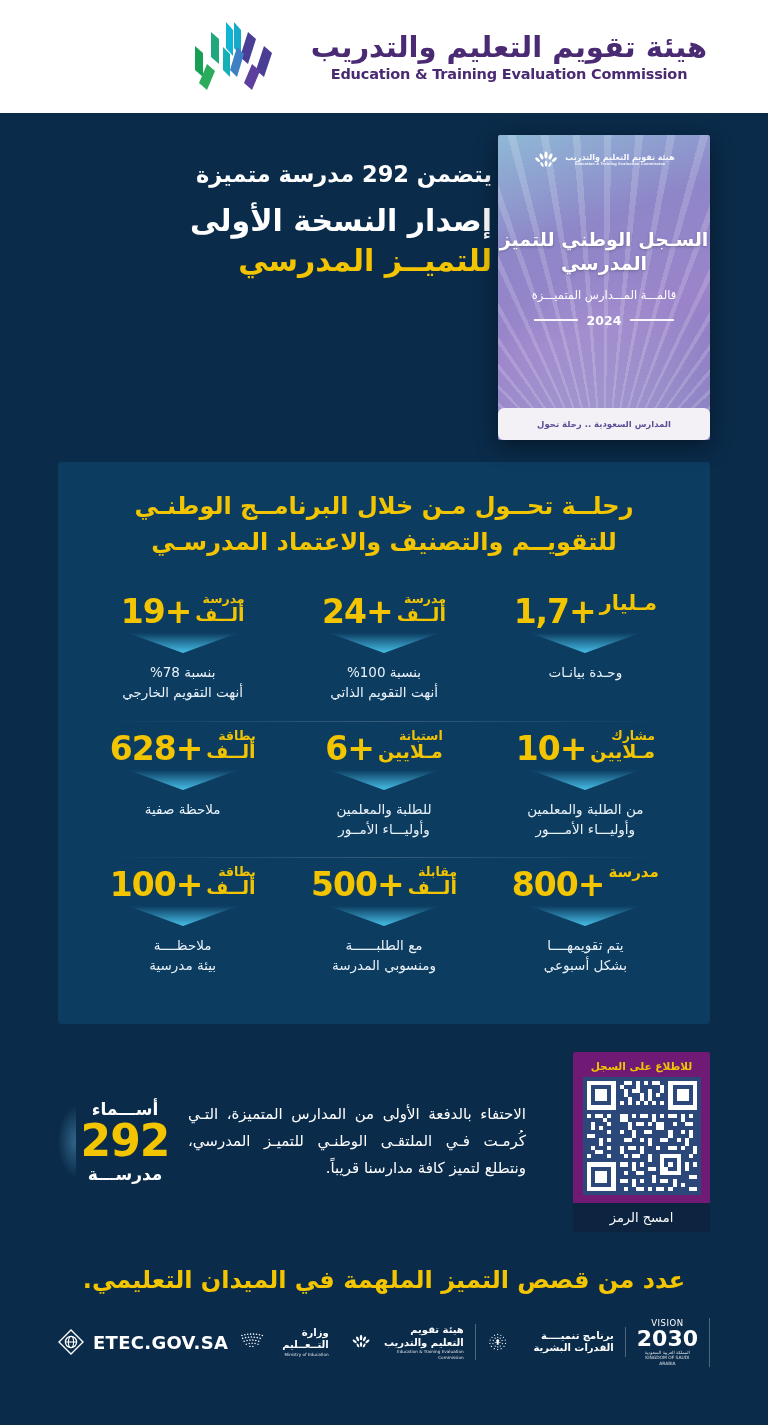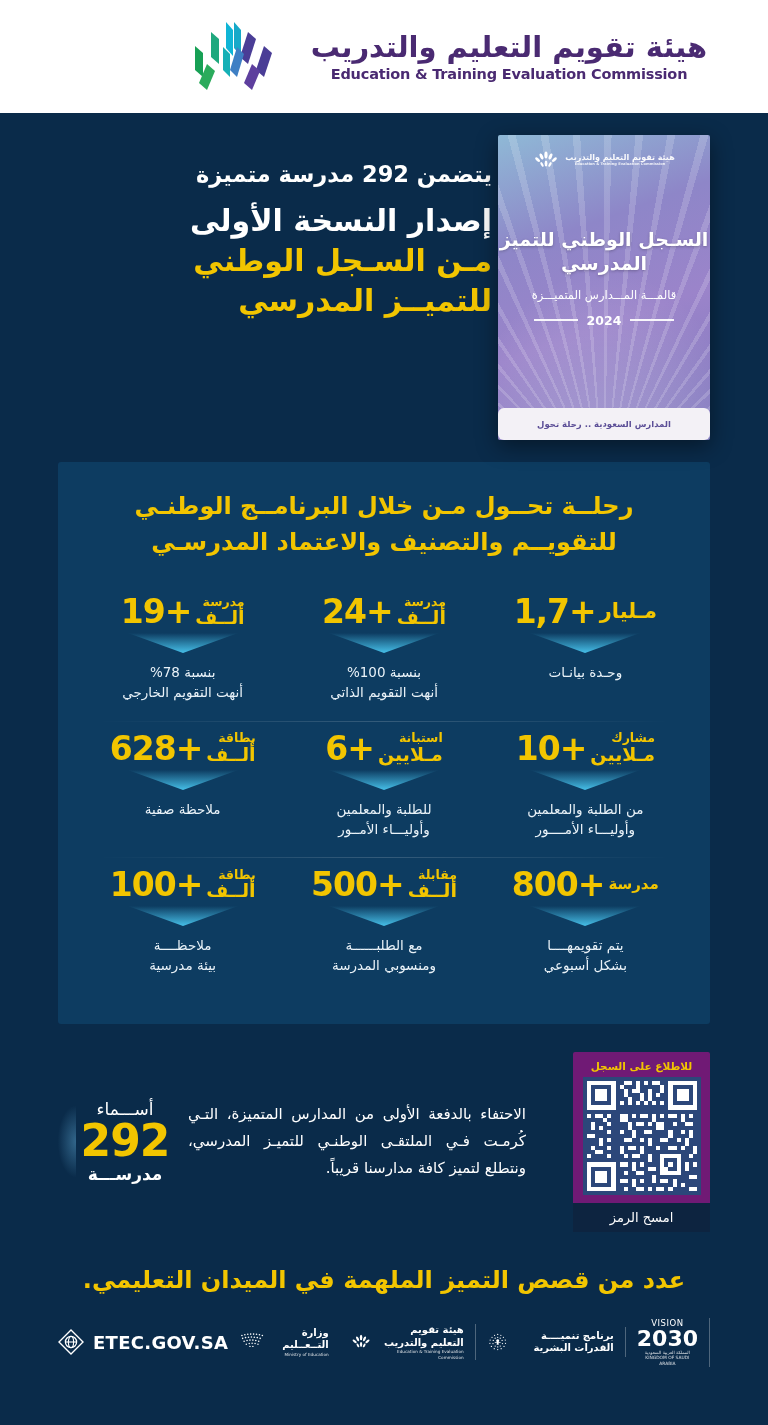--- a/index.html
+++ b/index.html
@@ -127,21 +127,21 @@
     position: relative;
   }
   .stat-row + .stat-row::before {
     content: ""; position: absolute; top: 0; right: 4%; left: 4%;
     height: 1px;
     background: linear-gradient(to left, rgba(255,255,255,0), rgba(255,255,255,.16), rgba(255,255,255,0));
   }
   .stat { flex: 1 1 0; text-align: center; direction: rtl; position: relative; }
   .stat-big {
     display: flex; flex-direction: row-reverse;
-    align-items: center; justify-content: center;
+    align-items: flex-start; justify-content: center;
     gap: 4px; color: #f2c500;
   }
   .stat-num { font-size: 33px; font-weight: bold; letter-spacing: -1px; }
   .stat-unit { text-align: right; line-height: 1.05; }
   .stat-unit .u-top { font-size: 12.5px; font-weight: bold; display: block; }
   .stat-unit .u-bot { font-size: 19px; font-weight: bold; display: block; letter-spacing: 1px; }
   .stat-unit.single .u-bot { font-size: 21px; letter-spacing: 0; }
   .chevron { display: block; margin: 2px auto 7px auto; }
   .stat-desc { color: #e9f2f8; font-size: 13.5px; line-height: 1.5; }
 
@@ -154,21 +154,21 @@
   }
   .qr-count {
     flex: 0 0 118px; text-align: center; direction: rtl;
     position: relative; padding-left: 16px;
   }
   .qr-count::after {
     content:""; position:absolute; left:0; top:8%; bottom:8%;
     width: 18px;
     background: radial-gradient(ellipse at 100% 50%, rgba(110,190,235,.40), rgba(110,190,235,0) 72%);
   }
-  .qr-count .c-top { color:#ffffff; font-size: 17px; font-weight:normal; letter-spacing: 2px; }
+  .qr-count .c-top { color:#ffffff; font-size: 17px; font-weight:bold; letter-spacing: 2px; }
   .qr-count .c-num { color:#f2c500; font-size: 44px; font-weight:bold; line-height: 1.02; letter-spacing: -1px;}
   .qr-count .c-bot { color:#ffffff; font-size: 17px; font-weight:bold; letter-spacing: 1px;}
   .qr-body {
     flex: 1; color: #ffffff; font-size: 15px; line-height: 1.78;
     text-align: justify; direction: rtl; padding: 0 22px 0 12px;
   }
   .qr-card {
     flex: 0 0 137px;
     background: #701a75;
     border-radius: 2px;
@@ -238,21 +238,20 @@
         <polygon points="81,46 89,53 81,72 73,65" fill="#5e3f9e"></polygon>
       </g>
     </svg>
   </div>
 
   <div class="hero">
 
     <div class="hero-text">
       <div class="hero-kicker">يتضمن 292 مدرسة متميزة</div>
       <div class="hero-l1">إصدار النسخة الأولى</div>
-      <div class="hero-l2">مـن السـجل الوطني</div>
       <div class="hero-l3">للتميــز المدرسي</div>
     </div>
 
     <div class="book">
       <div class="rays"></div>
       <div class="glow"></div>
 
       <div class="book-logo">
         <div class="book-logo-txt">
           <div class="book-logo-ar">هيئة تقويم التعليم والتدريب</div>

